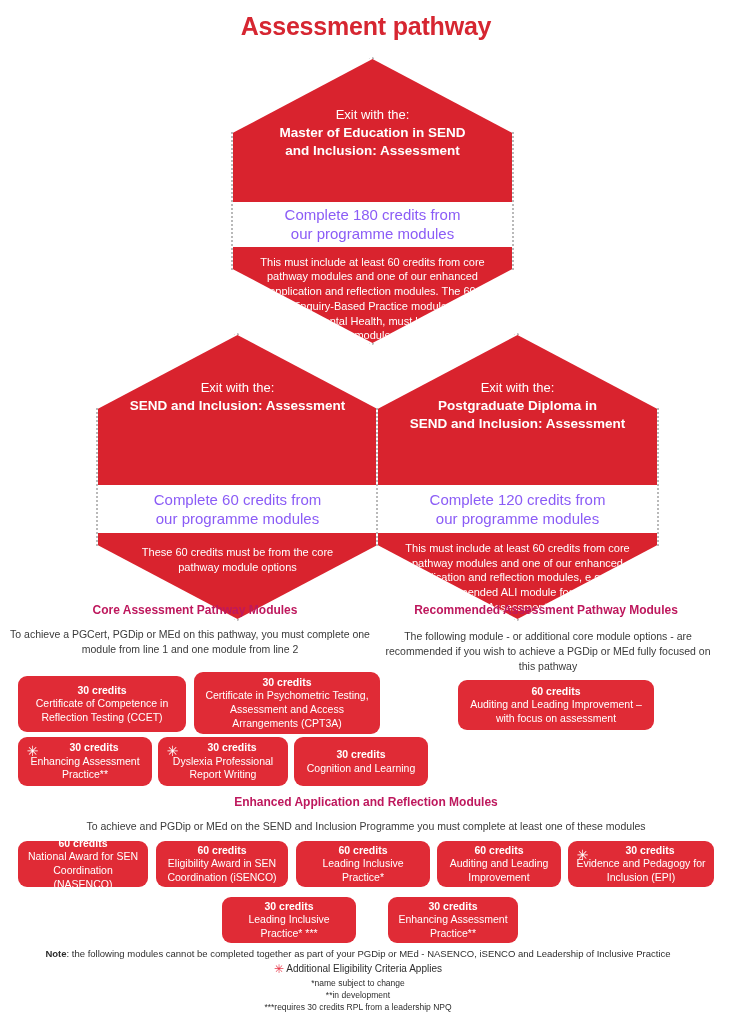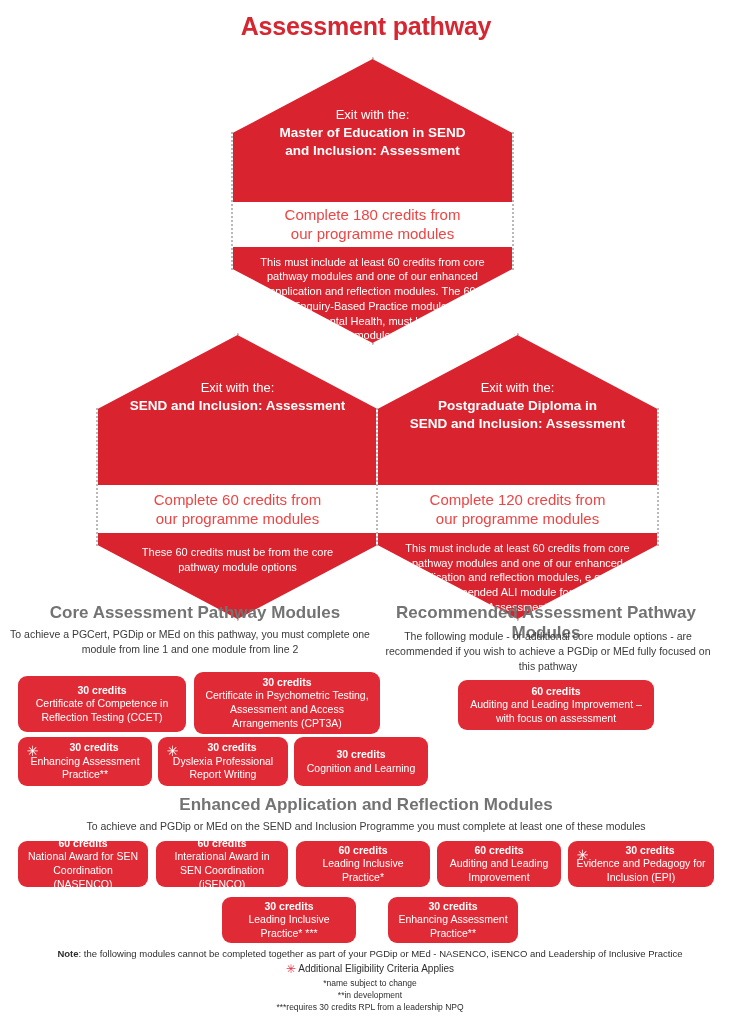--- a/index.html
+++ b/index.html
@@ -34,21 +34,21 @@
     display:flex; flex-direction:column;
   }
   .hex-band-red{
     background:#d9232e;
     color:#ffffff;
     text-align:center;
     box-sizing:border-box;
   }
   .hex-band-white{
     background:#ffffff;
-    color:#ef4444;
+    color:#8b5cf6;
     text-align:center;
     box-sizing:border-box;
     display:flex;align-items:center;justify-content:center;
   }
   .exit-with{font-size:13px;font-weight:400;line-height:1.35;}
   .exit-name{font-size:13.5px;font-weight:bold;line-height:1.35;}
   .complete-line{font-size:15px;font-weight:500;line-height:1.3;}
   .must-include{font-size:11px;font-weight:400;line-height:1.34;color:#ffffff;}
 
   
@@ -65,21 +65,21 @@
 
   
   #hex-right{left:376px; top:333px; width:283px; height:288px;}
   #hex-right .top-red{padding:44px 12px 0 12px; height:150px;}
   #hex-right .mid-white{height:48px;}
   #hex-right .bot-red{flex:1; padding:8px 20px 0 20px;}
 
   
   .sec-head{
     position:absolute; text-align:center;
-    font-size:17px; font-weight:bold; color:#737373;
+    font-size:12px; font-weight:bold; color:#be185d;
   }
   .sec-sub{
     position:absolute; text-align:center;
     font-size:10.5px; color:#3a3a3a; line-height:1.45;
   }
 
   #core-head{left:10px; top:603px; width:370px;}
   #core-sub{left:0; top:627px; width:380px;}
   #rec-head{left:370px; top:603px; width:352px;}
   #rec-sub{left:378px; top:629px; width:340px;}
@@ -121,21 +121,21 @@
   #m-isenco{left:156px; top:841px; width:132px; height:46px;}
   #m-leading-60{left:296px; top:841px; width:134px; height:46px;}
   #m-audit-60{left:437px; top:841px; width:124px; height:46px;}
   #m-epi{left:568px; top:841px; width:146px; height:46px;}
   
   #m-leading-30{left:222px; top:897px; width:134px; height:46px;}
   #m-enh-30{left:388px; top:897px; width:130px; height:46px;}
 
   
   .foot{
-    position:absolute; left:12px; width:716px; text-align:center;
+    position:absolute; left:0; width:716px; text-align:center;
     color:#2e2e2e;
   }
   #note-line{top:948px; font-size:9.5px;}
   #note-line b{font-weight:bold;}
   #elig-line{top:962px; font-size:10px; color:#2e2e2e;}
   #elig-line .star-red{color:#e8384a;font-size:12px;vertical-align:-1px;}
   #fn1{top:978px; font-size:8.5px;}
   #fn2{top:990px; font-size:8.5px;}
   #fn3{top:1002px; font-size:8.5px;}
 </style>
@@ -243,21 +243,21 @@
     <div class="mname">Cognition and Learning</div>
   </div>
 
   <div class="mod" id="m-nasenco">
     <div class="credits">60 credits</div>
     <div class="mname">National Award for SEN Coordination (NASENCO)</div>
   </div>
 
   <div class="mod" id="m-isenco">
     <div class="credits">60 credits</div>
-    <div class="mname">Interational Award in SEN Coordination (iSENCO)</div>
+    <div class="mname">Eligibility Award in SEN Coordination (iSENCO)</div>
   </div>
 
   <div class="mod" id="m-leading-60">
     <div class="credits">60 credits</div>
     <div class="mname">Leading Inclusive Practice*</div>
   </div>
 
   <div class="mod" id="m-audit-60">
     <div class="credits">60 credits</div>
     <div class="mname">Auditing and Leading Improvement</div>

